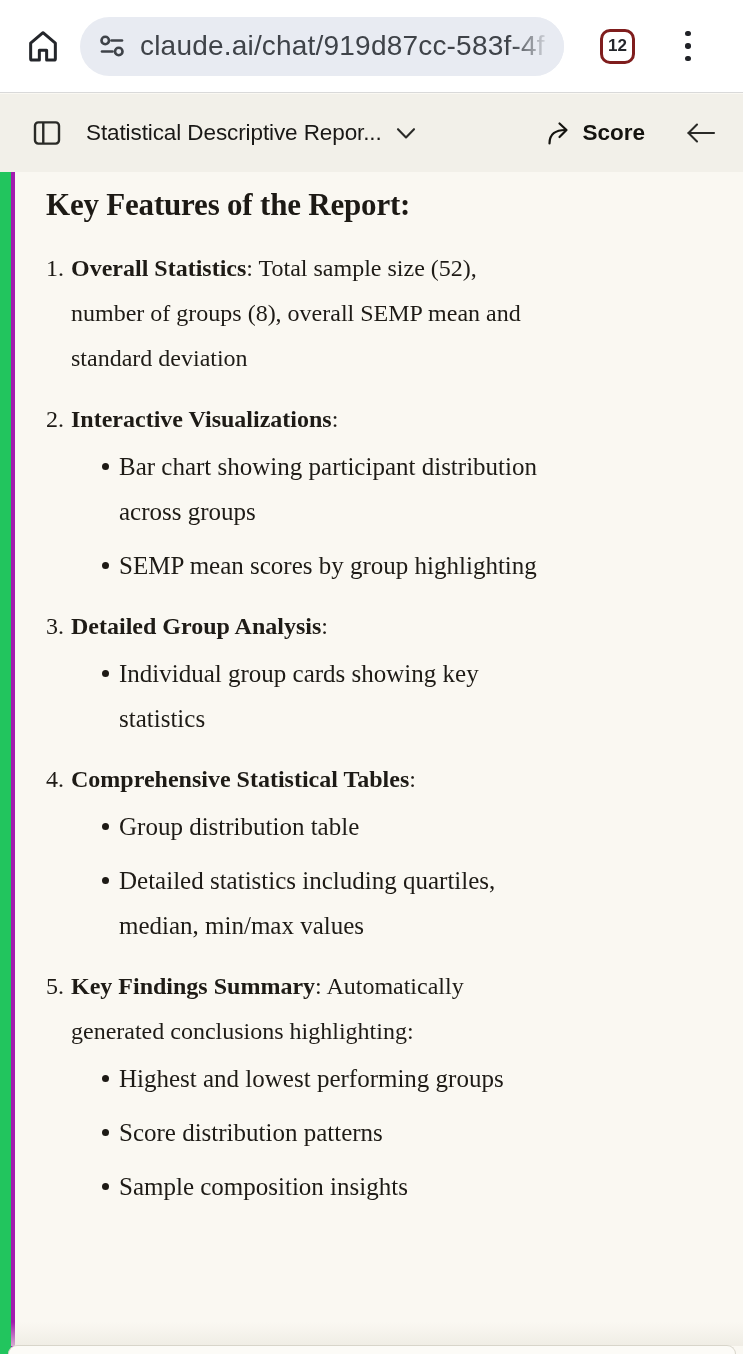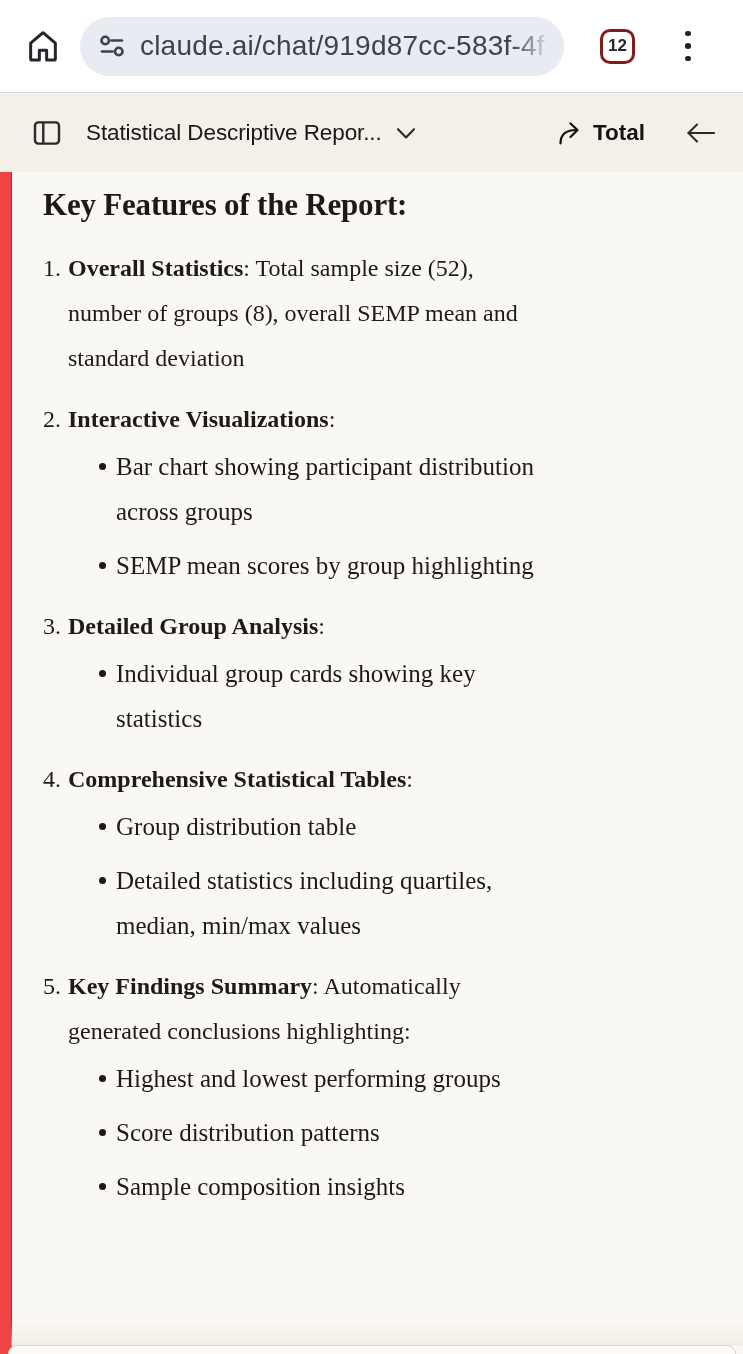--- a/index.html
+++ b/index.html
@@ -31,38 +31,38 @@
   .tab-btn {
     margin-left:36px; flex:none; width:35px; height:35px;
     border:3px solid #7f1d1d; border-radius:10px;
     display:flex; align-items:center; justify-content:center;
     font-size:17px; font-weight:bold; color:#24262b;
   }
   .kebab-btn { margin-left:42px; flex:none; display:flex; flex-direction:column; gap:7px; padding:6px 8px; }
   .kebab-btn span { width:5.5px; height:5.5px; border-radius:50%; background:#202227; }
 
   
-  .app { position:absolute; top:94px; left:0; right:0; bottom:0; background:#ef4444; }
+  .app { position:absolute; top:94px; left:0; right:0; bottom:0; background:#22c55e; }
   .app-header {
     height:78px; background:#f2f0e9; display:flex; align-items:center;
     padding:0 26px 0 30px;
   }
   .sidebar-btn { width:34px; height:34px; flex:none; display:flex; align-items:center; justify-content:center; }
   .doc-title-wrap { display:flex; align-items:center; margin-left:22px; min-width:0; }
   .doc-title { font-size:22.5px; font-weight:500; color:#191816; letter-spacing:-0.1px; white-space:nowrap; }
   .chev { margin-left:14px; display:flex; align-items:center; }
   .header-spacer { flex:1; }
   .share-btn { display:flex; align-items:center; gap:9px; }
   .share-label { font-size:22.5px; font-weight:bold; color:#14130f; }
   .back-btn { margin-left:40px; display:flex; align-items:center; }
 
   
   .content {
     position:absolute; top:78px; left:11px; right:0; bottom:0;
-    background:#faf8f2; border-left:1px solid #a21caf;
+    background:#faf8f2; border-left:4px solid #a21caf;
     padding:13px 24px 0 31px; overflow:hidden;
     font-family:"Liberation Serif", serif; color:#1e1b16;
   }
   .content h2 {
     font-size:31px; line-height:40px; font-weight:bold; color:#1d1a15;
     letter-spacing:-0.2px; margin:0 0 21px 0;
   }
   .oli { display:flex; margin-bottom:16px; }
   .oli .num { flex:none; width:25px; font-size:24px; line-height:45px; }
   .oli .obody { min-width:0; }
@@ -148,21 +148,21 @@
         </span>
       </div>
 
       <div class="header-spacer"></div>
 
       <div class="share-btn">
         <svg width="27" height="25" viewBox="0 0 27 25">
           <path d="M3.5 22.5 C3.5 13 9.5 9 19.5 9" fill="none" stroke="#14130f" stroke-width="2.2" stroke-linecap="round"></path>
           <path d="M13.5 2.5 20.5 9 13.5 16" fill="none" stroke="#14130f" stroke-width="2.2" stroke-linecap="round" stroke-linejoin="round"></path>
         </svg>
-        <span class="share-label">Total</span>
+        <span class="share-label">Score</span>
       </div>
 
       <div class="back-btn">
         <svg width="32" height="22" viewBox="0 0 32 22">
           <line x1="3.5" y1="11" x2="29" y2="11" stroke="#2a2a27" stroke-width="2.1" stroke-linecap="round"></line>
           <path d="M12 2.5 3.5 11 12 19.5" fill="none" stroke="#2a2a27" stroke-width="2.1" stroke-linecap="round" stroke-linejoin="round"></path>
         </svg>
       </div>
     </div>
 

